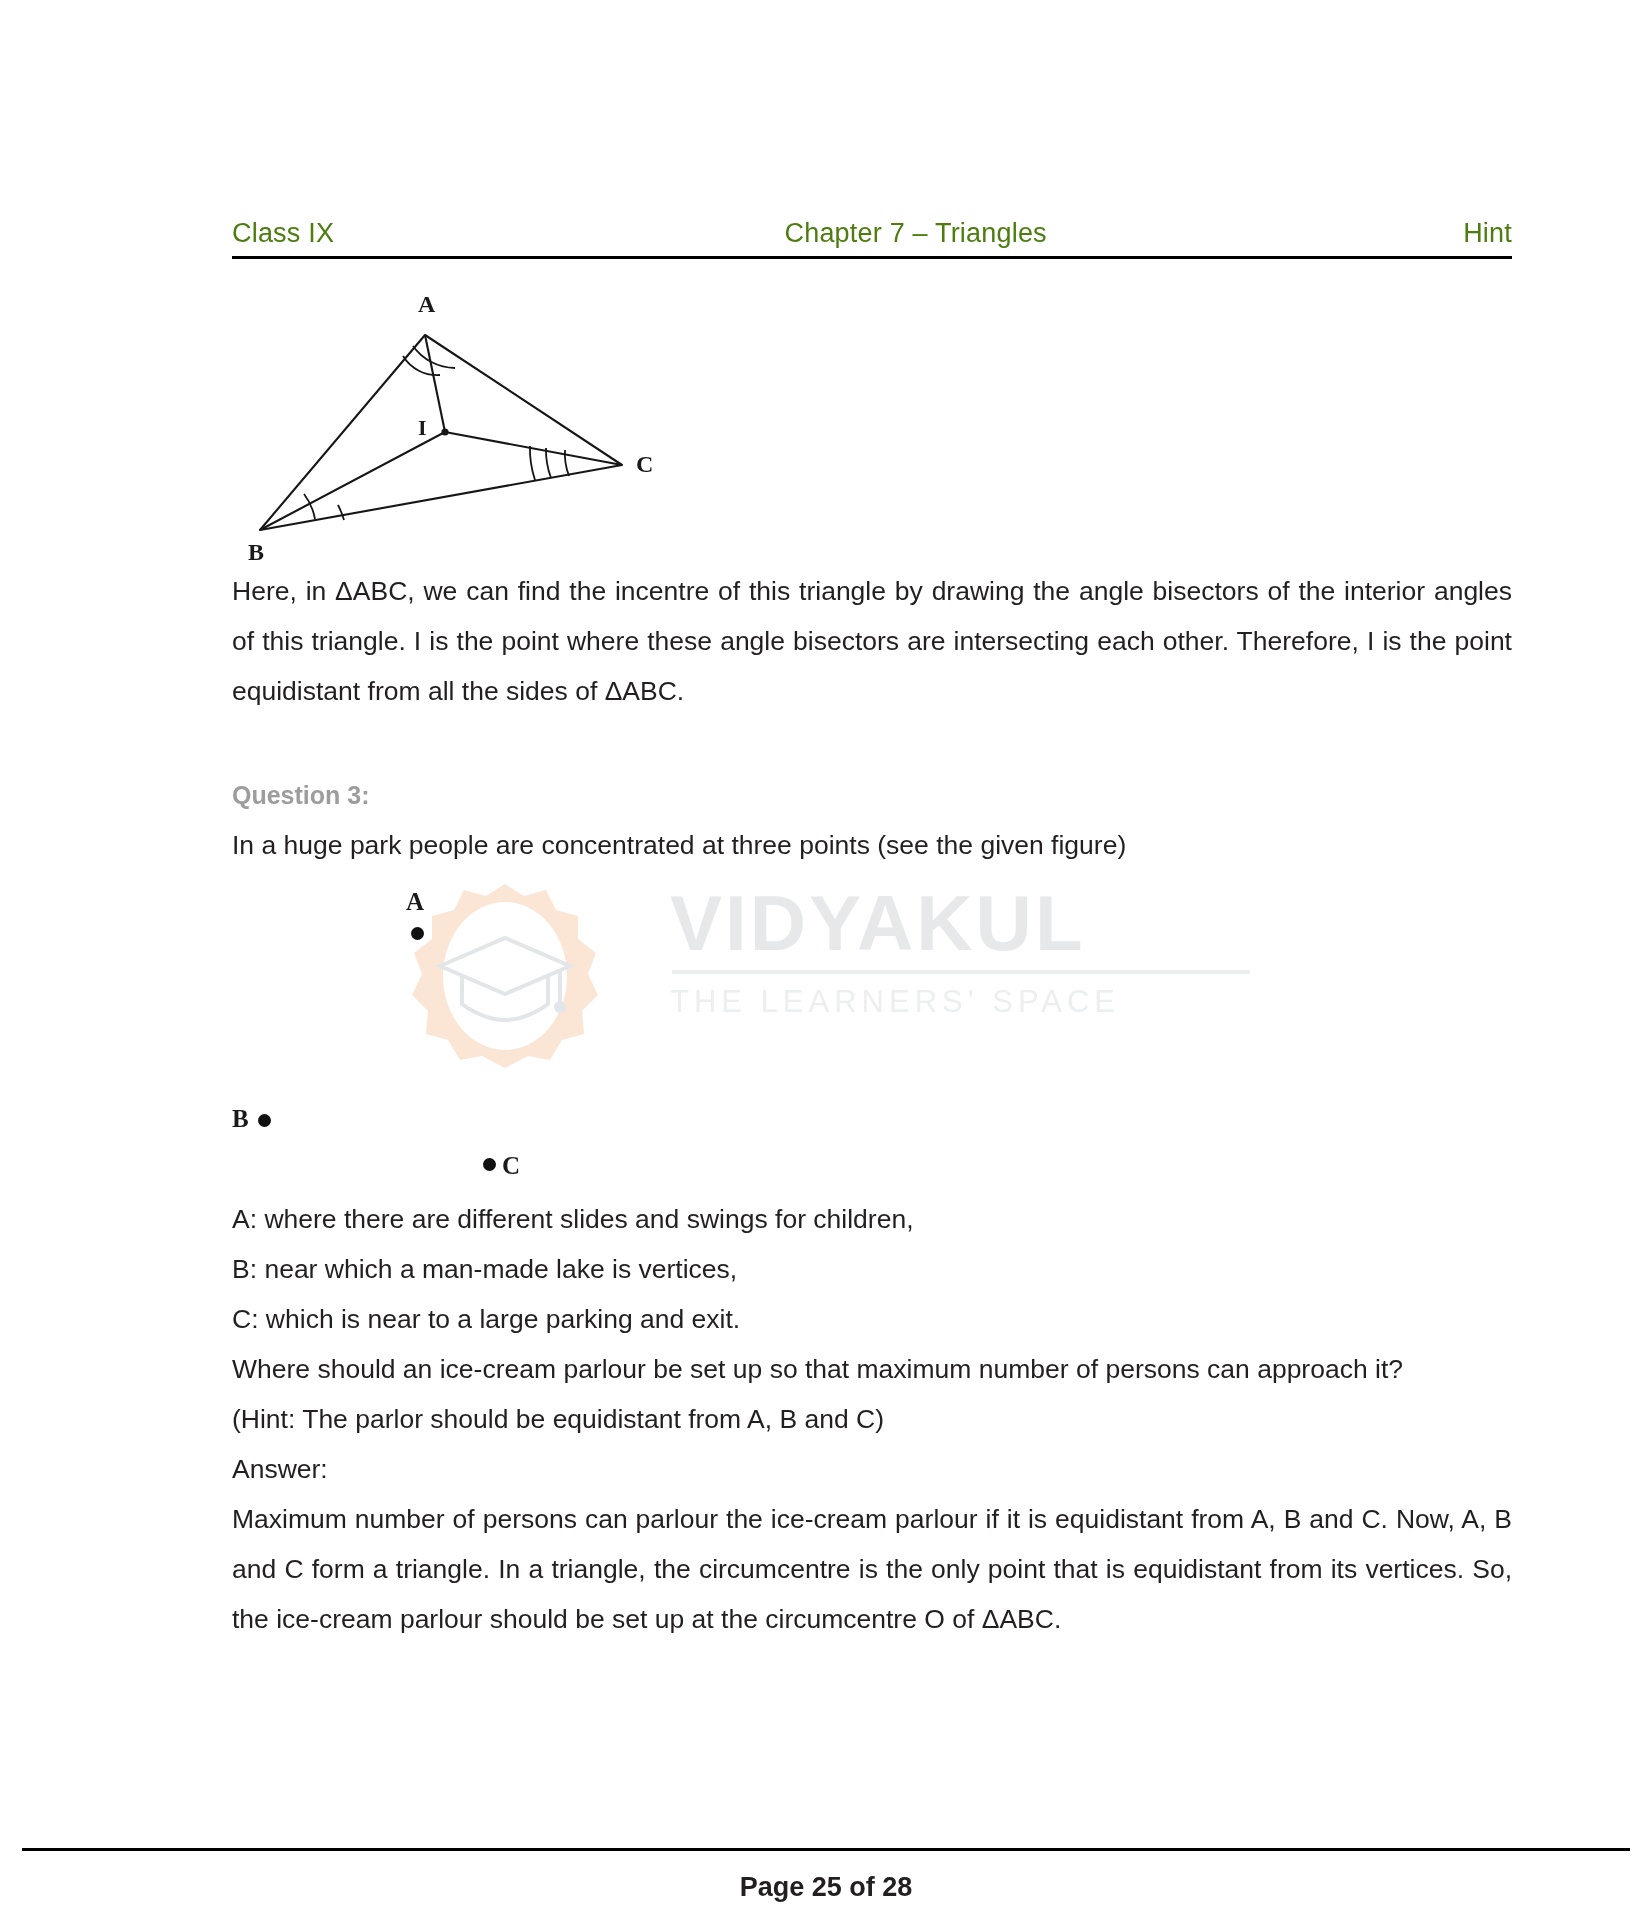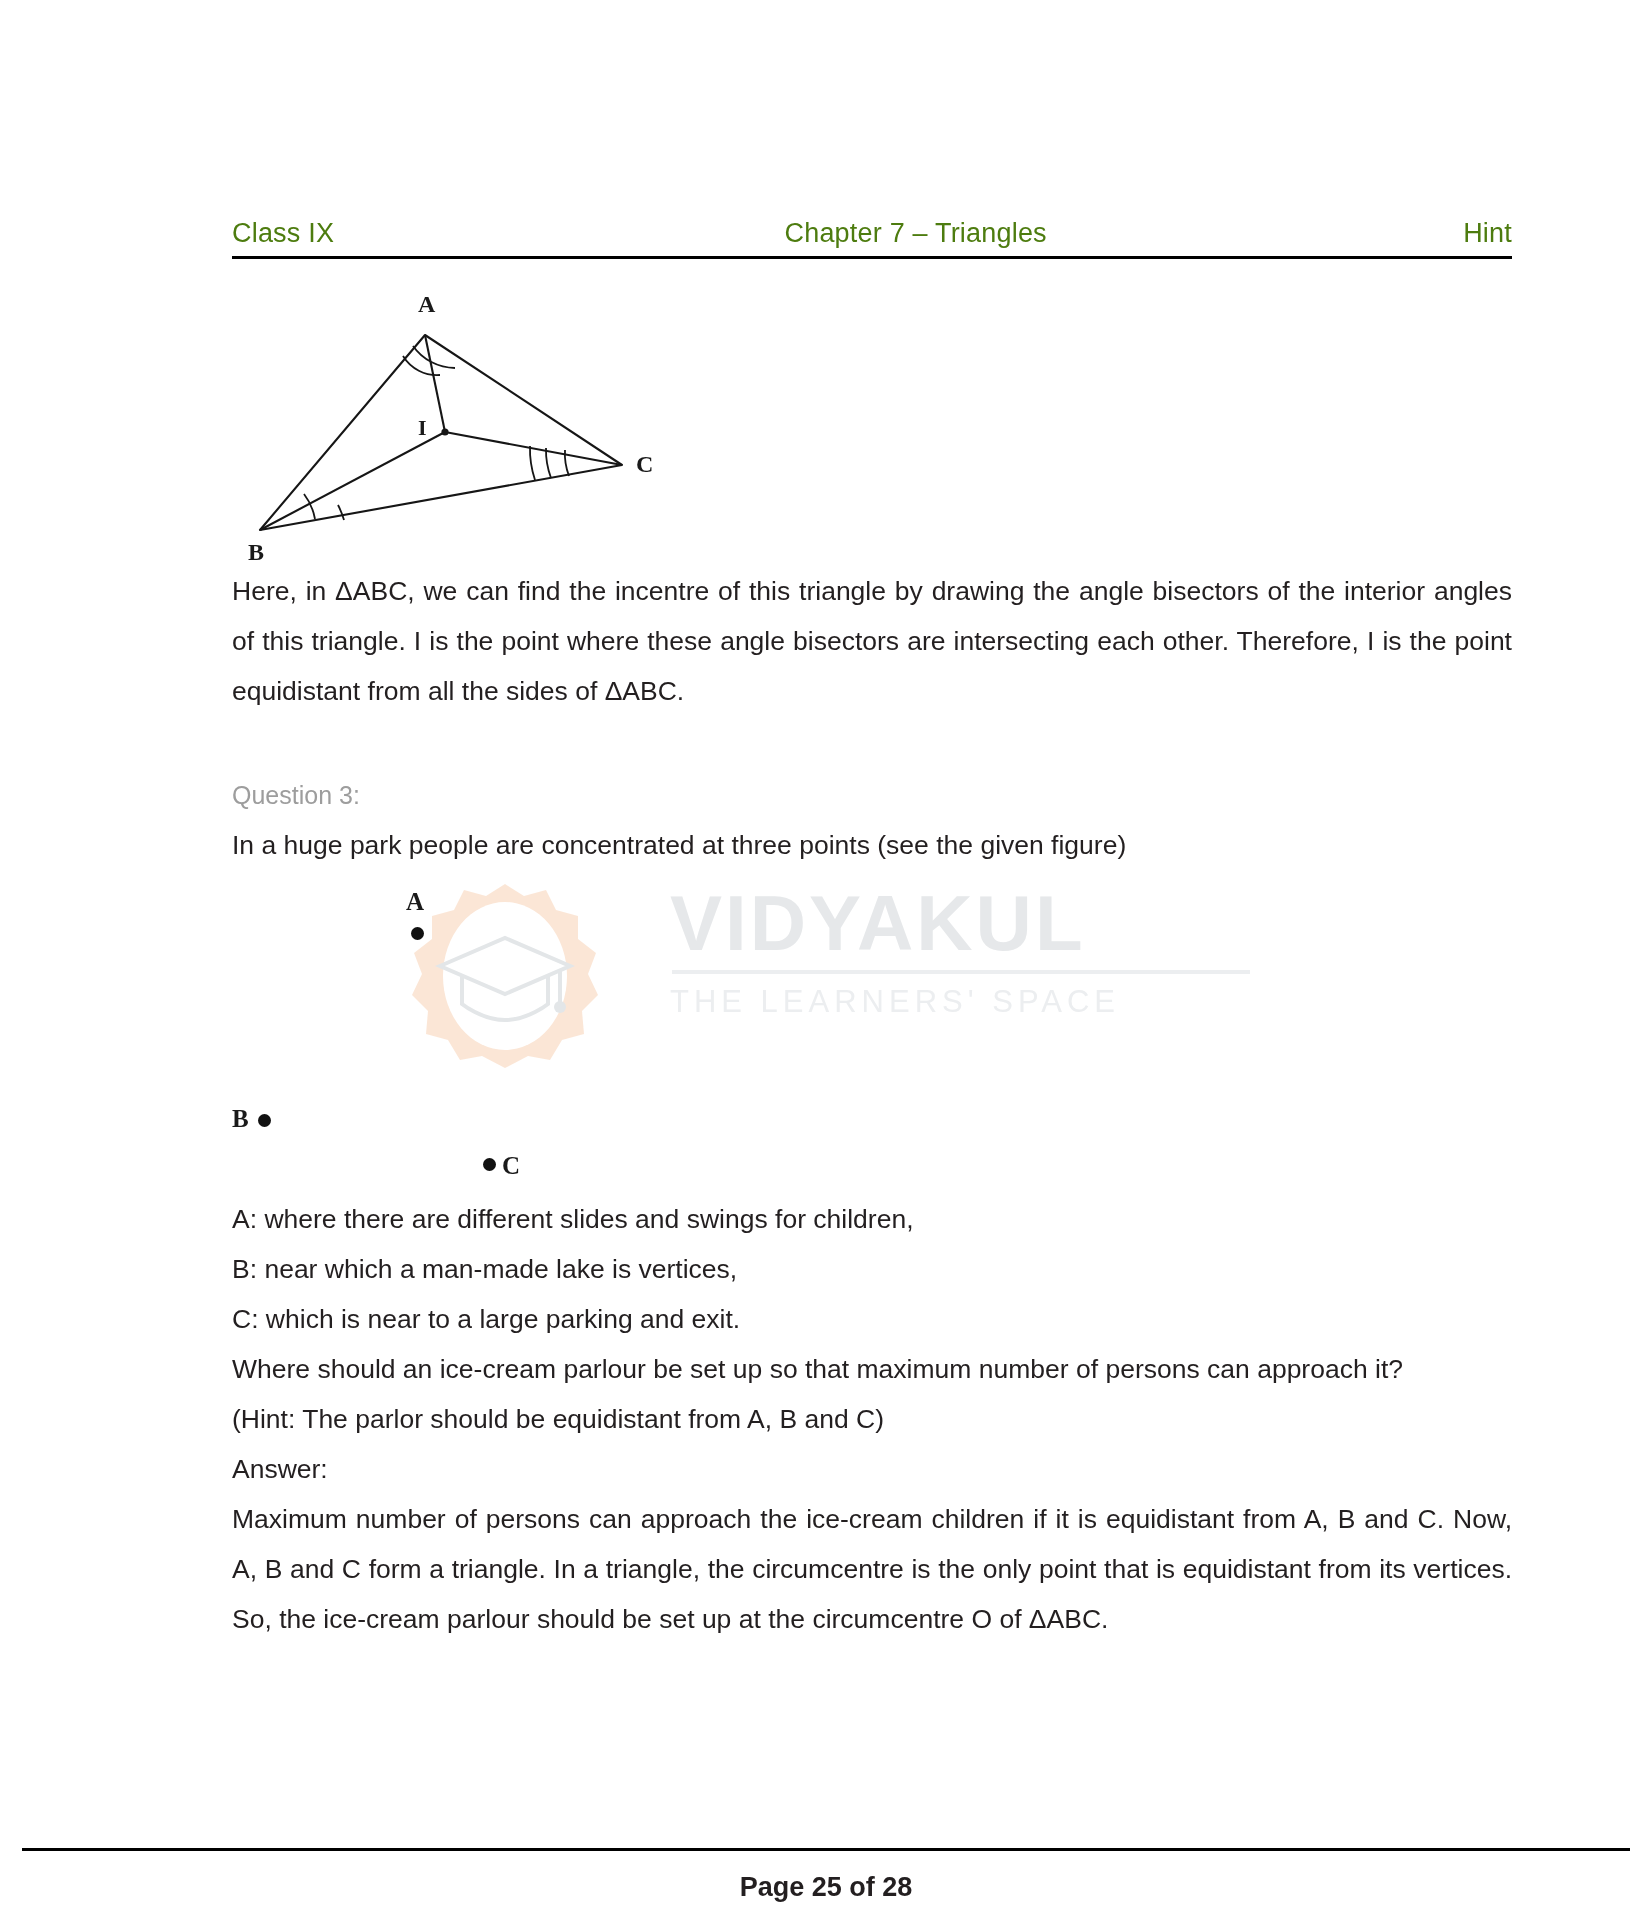--- a/index.html
+++ b/index.html
@@ -51,21 +51,21 @@
   p.para {
     margin: 0 0 0 0;
     font-size: 26.5px;
     line-height: 50px;
     color: #231f20;
     text-align: justify;
     text-justify: inter-word;
   }
   .qhead {
     font-size: 25px;
-    font-weight: normal;
+    font-weight: bold;
     color: #9d9d9d;
     line-height: 50px;
   }
   .lines div {
     font-size: 26.5px;
     line-height: 50px;
     color: #231f20;
   }
 
   
@@ -271,19 +271,19 @@
   <div class="lines" style="position:absolute; left:232px; top:1194px; width:1280px;">
     <div>A: where there are different slides and swings for children,</div>
     <div>B: near which a man-made lake is vertices,</div>
     <div>C: which is near to a large parking and exit.</div>
   </div>
 
   <div style="position:absolute; left:232px; top:1344px; width:1280px;">
     <p class="para">Where should an ice-cream parlour be set up so that maximum number of persons can approach it?</p>
     <div style="font-size:26.5px; line-height:50px; color:#231f20;">(Hint: The parlor should be equidistant from A, B and C)</div>
     <div style="font-size:26.5px; line-height:50px; color:#231f20;">Answer:</div>
-    <p class="para">Maximum number of persons can approach the ice-cream children if it is equidistant from A, B and C. Now, A, B and C form a triangle. In a triangle, the circumcentre is the only point that is equidistant from its vertices. So, the ice-cream parlour should be set up at the circumcentre O of ΔABC.</p>
+    <p class="para">Maximum number of persons can parlour the ice-cream parlour if it is equidistant from A, B and C. Now, A, B and C form a triangle. In a triangle, the circumcentre is the only point that is equidistant from its vertices. So, the ice-cream parlour should be set up at the circumcentre O of ΔABC.</p>
   </div>
 
   <div class="footer-rule"></div>
   <div class="footer-text">Page 25 of 28</div>
 
 </div>
 
 </body></html>

